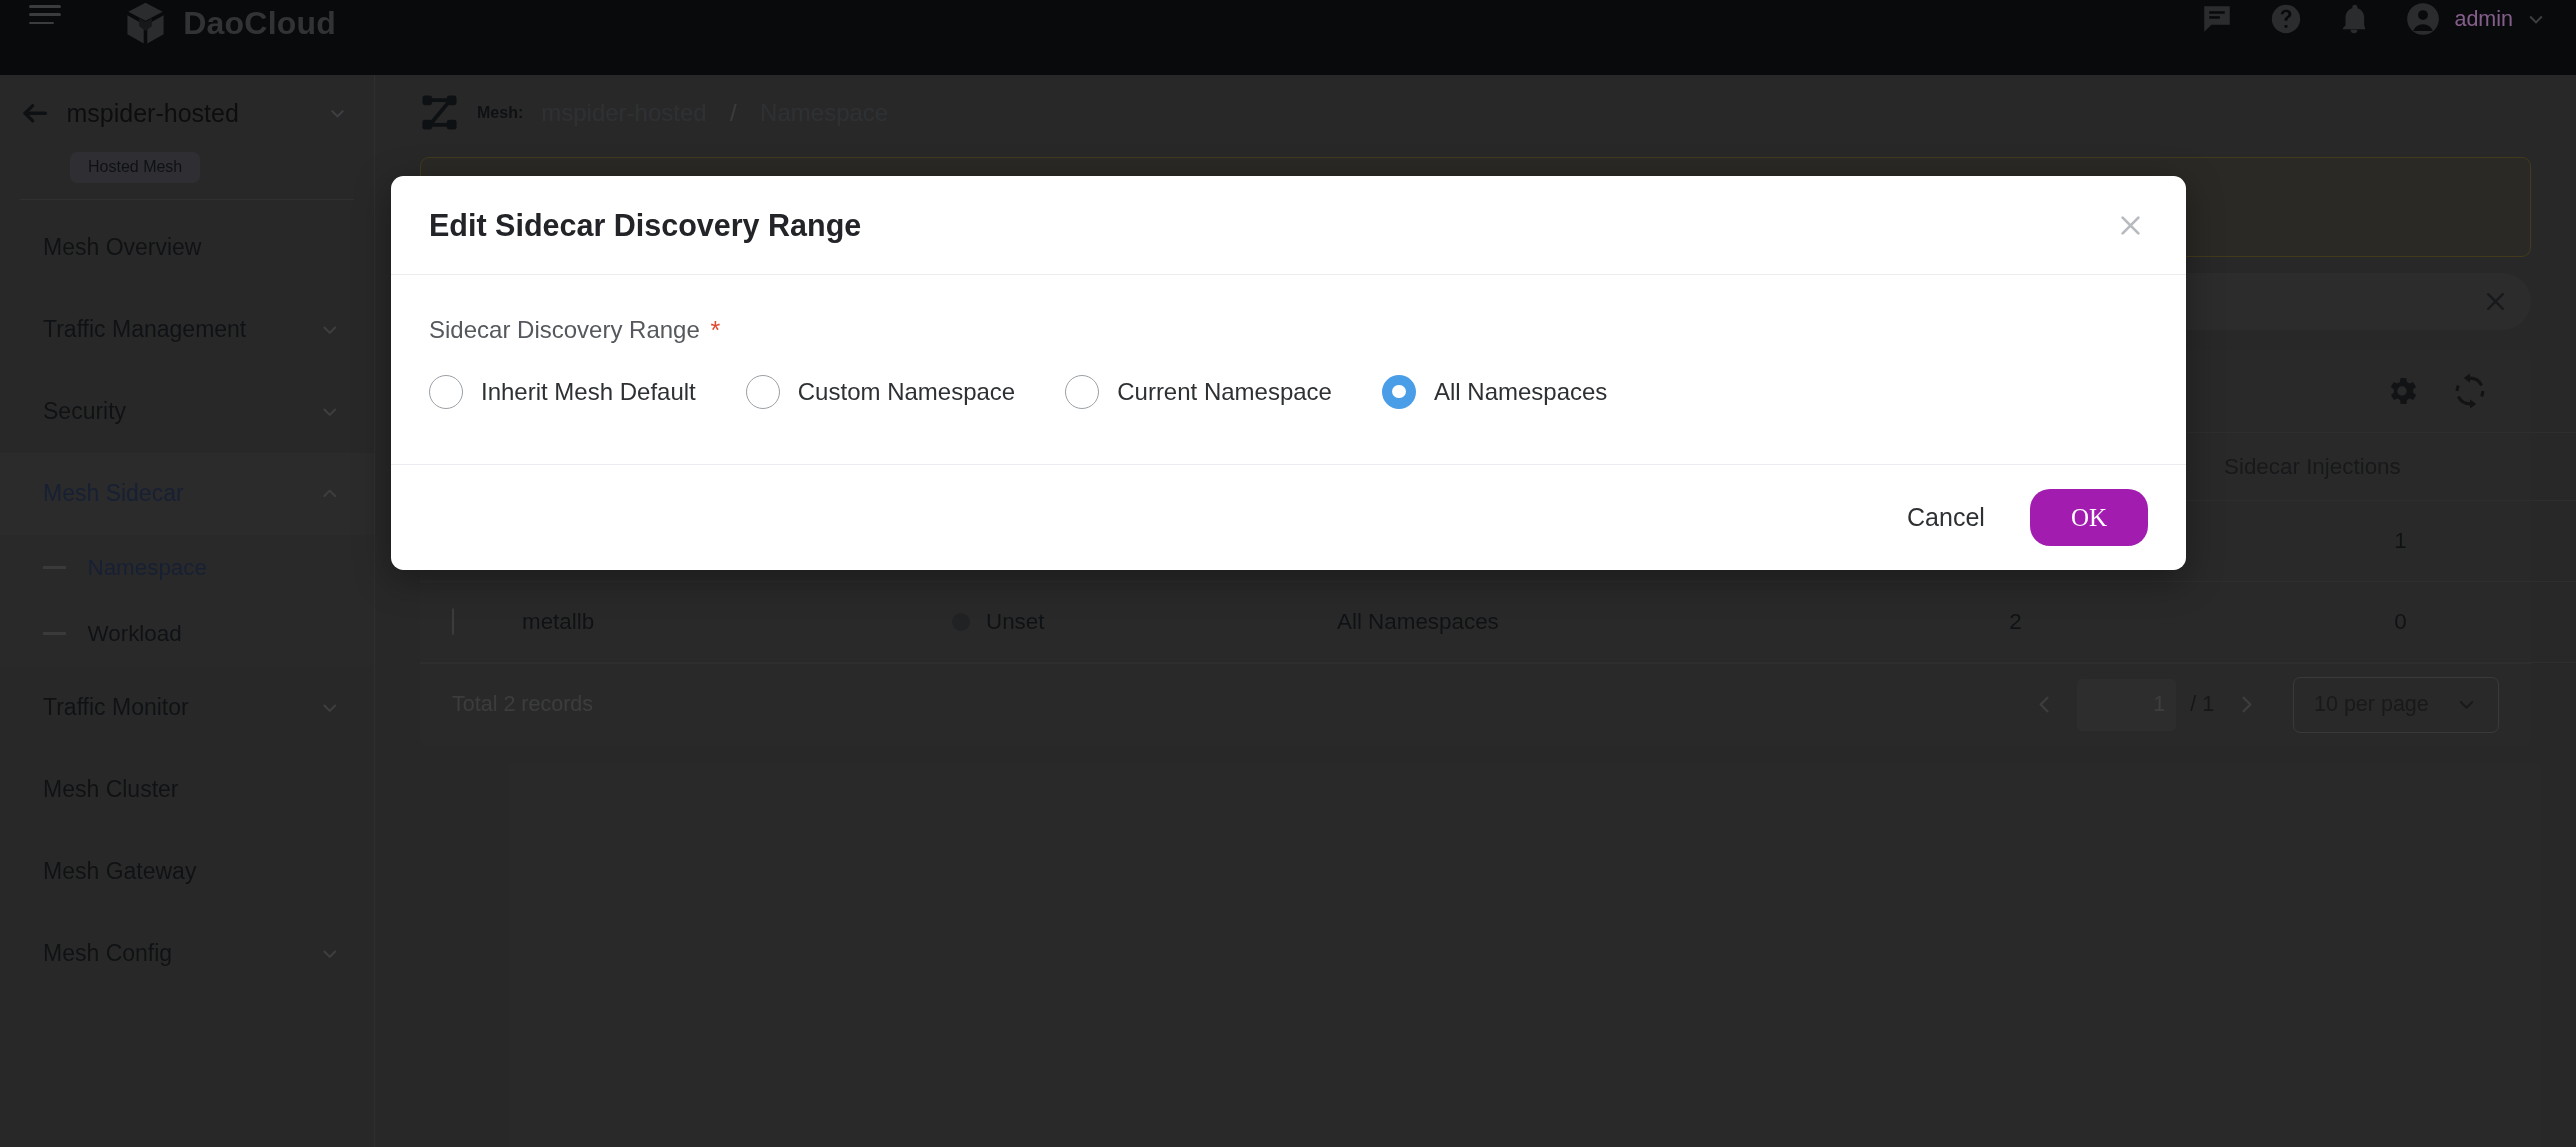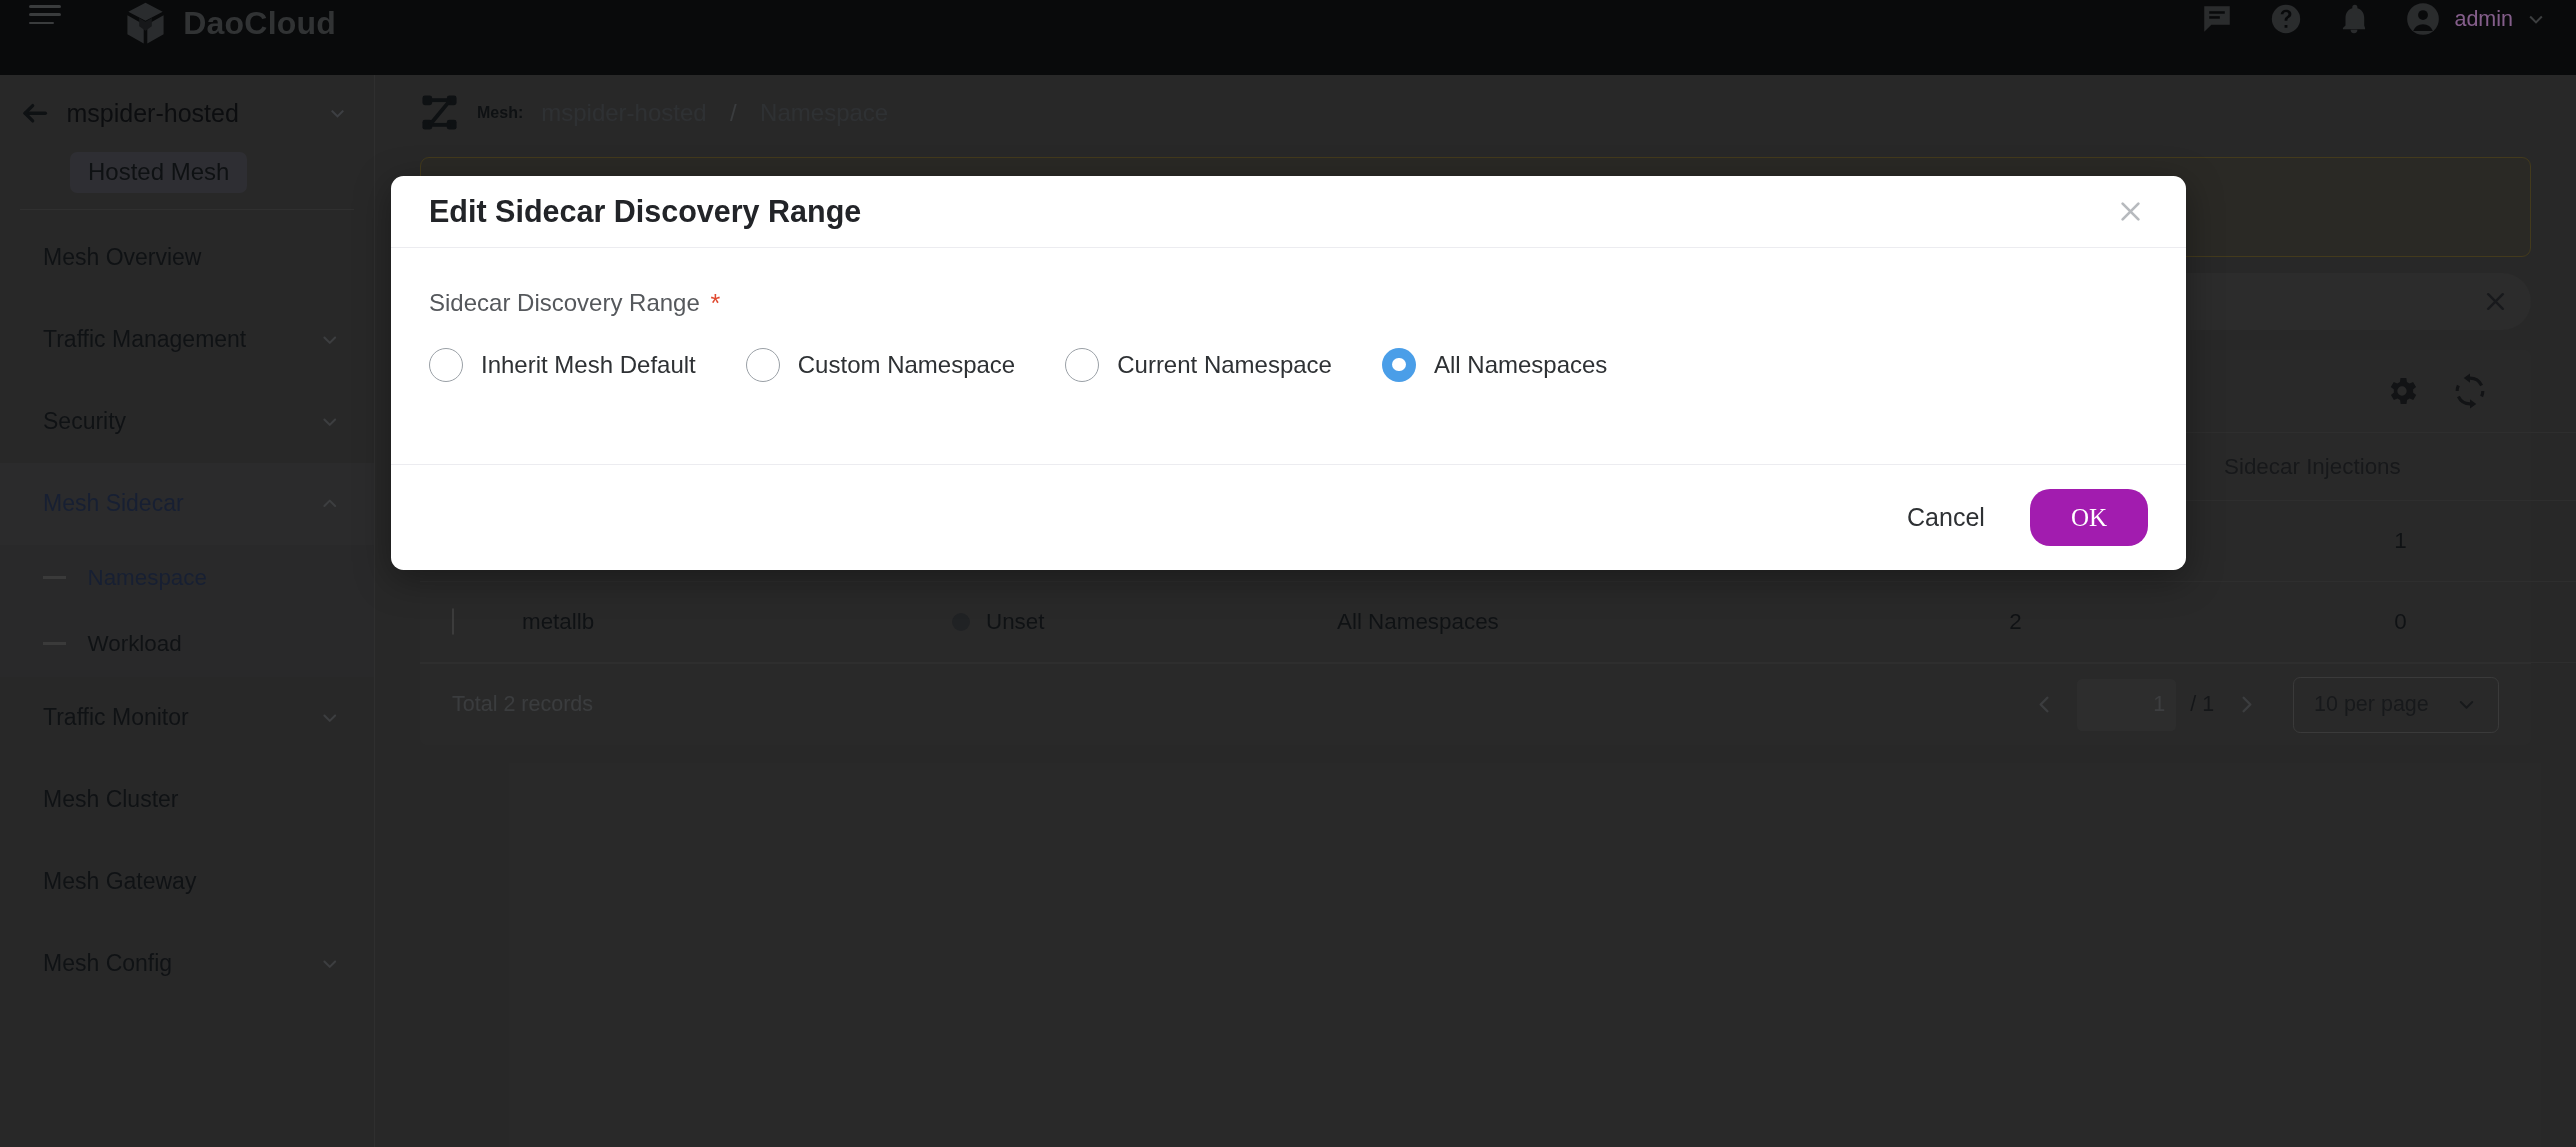--- a/index.html
+++ b/index.html
@@ -61,21 +61,21 @@
   .mesh-name {
     font-size: 25px; color: #16191d; font-weight: 400; flex: 1;
     white-space: nowrap; overflow: hidden; text-overflow: ellipsis;
   }
   .mesh-caret { width: 23px; height: 23px; }
   .mesh-caret svg { stroke: #70737a; fill: none; stroke-width: 2.2; }
 
   .mesh-badge-row { padding: 0 0 16px 70px; }
   .mesh-badge {
     display: inline-block; background: #55555d; color: #1b1f23;
-    font-size: 24px; padding: 6.3px 18px; border-radius: 7.2px;
+    font-size: 16px; padding: 6.3px 18px; border-radius: 7.2px;
   }
   .sb-divider { height: 0.9px; background: #585858; margin: 0 20px; }
 
   .nav { padding-top: 7.2px; }
   .nav-item {
     display: flex; align-items: center; height: 82px;
     padding: 0 34px 0 43px; cursor: pointer;
     font-size: 23px; color: #1d2126;
   }
   .nav-item.open { color: #2b3a5c; background: #4f4f50; }
@@ -189,21 +189,21 @@
     position: absolute; inset: 0; background: rgba(0,0,0,0.45);
   }
   .modal {
     position: absolute; left: 391px; top: 176px;
     width: 1795px; height: 394px;
     background: #ffffff; border-radius: 12.5px;
     box-shadow: 0 9px 36px rgba(0,0,0,.35);
     display: flex; flex-direction: column;
   }
   .modal-head {
-    height: 72px; display: flex; align-items: center;
+    height: 99px; display: flex; align-items: center;
     padding: 0 38px 0 38px; border-bottom: 0.9px solid #ececf0;
   }
   .modal-title { font-size: 30.5px; font-weight: 700; color: #222428; }
   .modal-x {
     margin-left: auto; width: 36px; height: 36px; cursor: pointer;
     display: flex; align-items: center; justify-content: center;
   }
   .modal-x svg { stroke: #b7babe; stroke-width: 2.4; stroke-linecap: round; }
 
   .modal-body { flex: 1; padding: 41px 38px 0 38px; }

